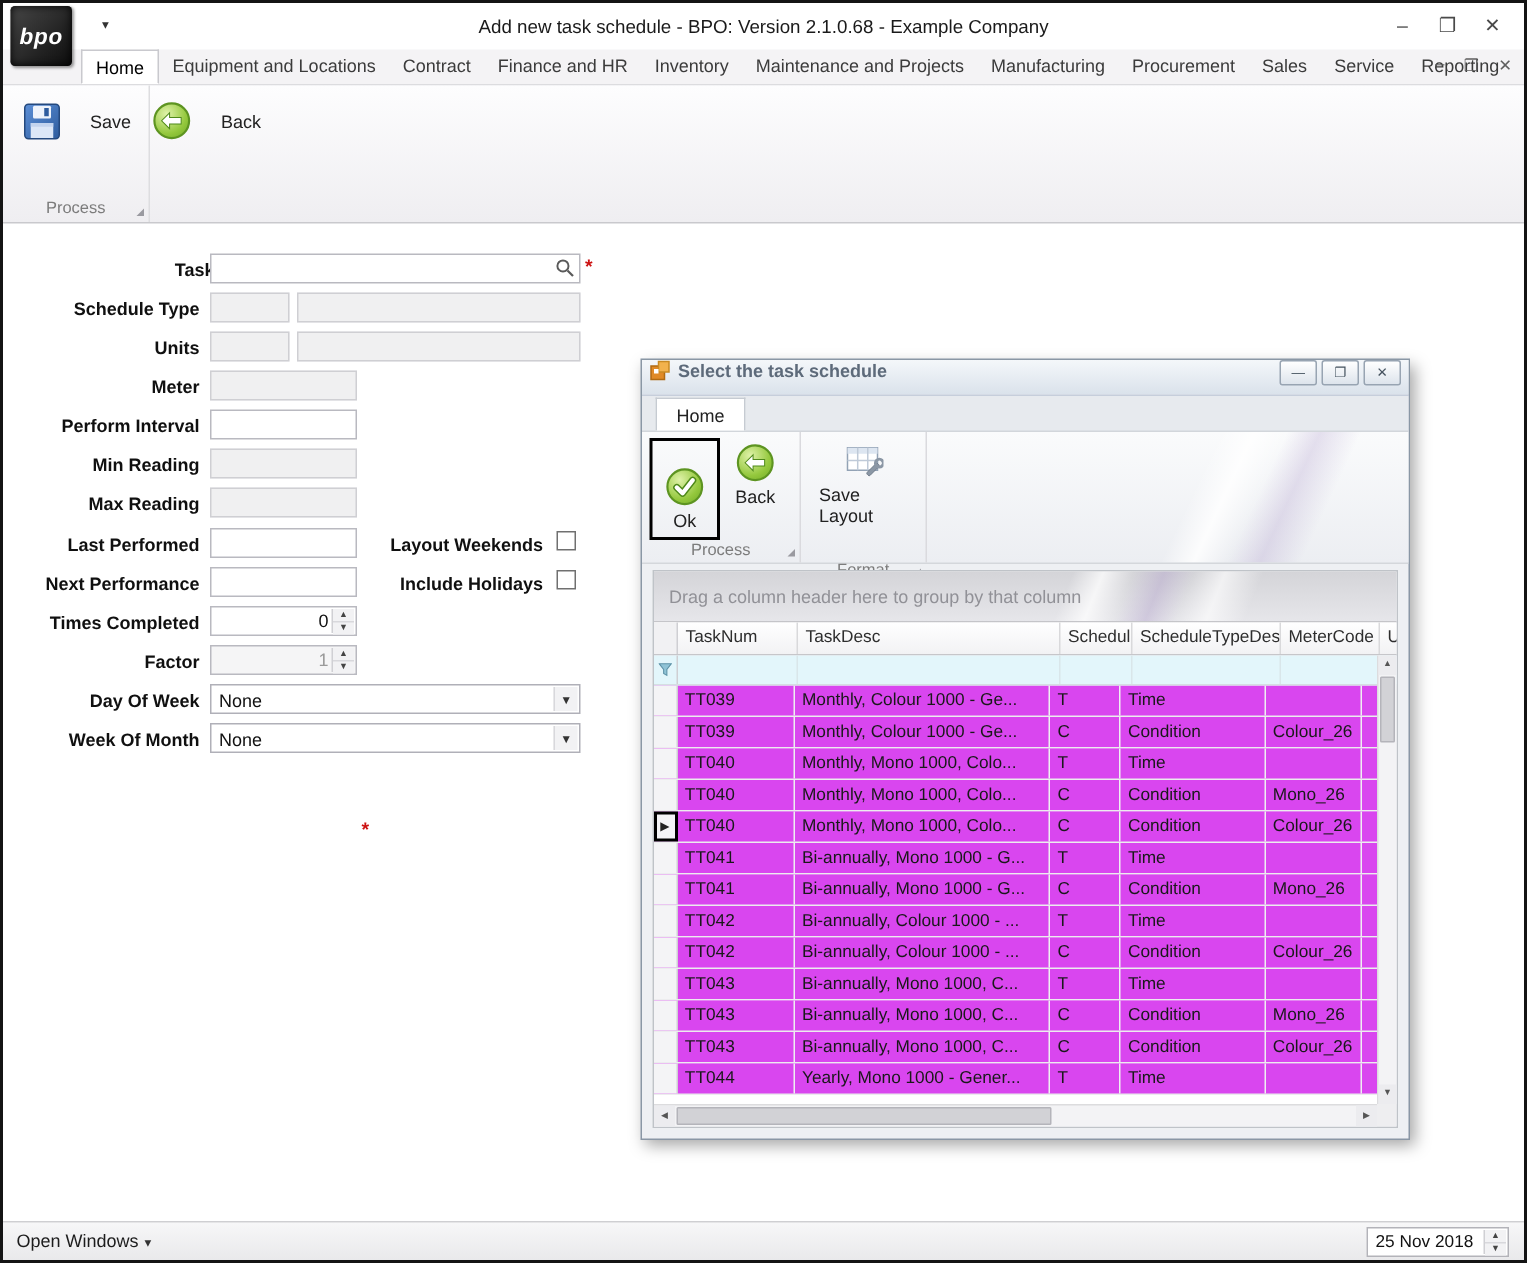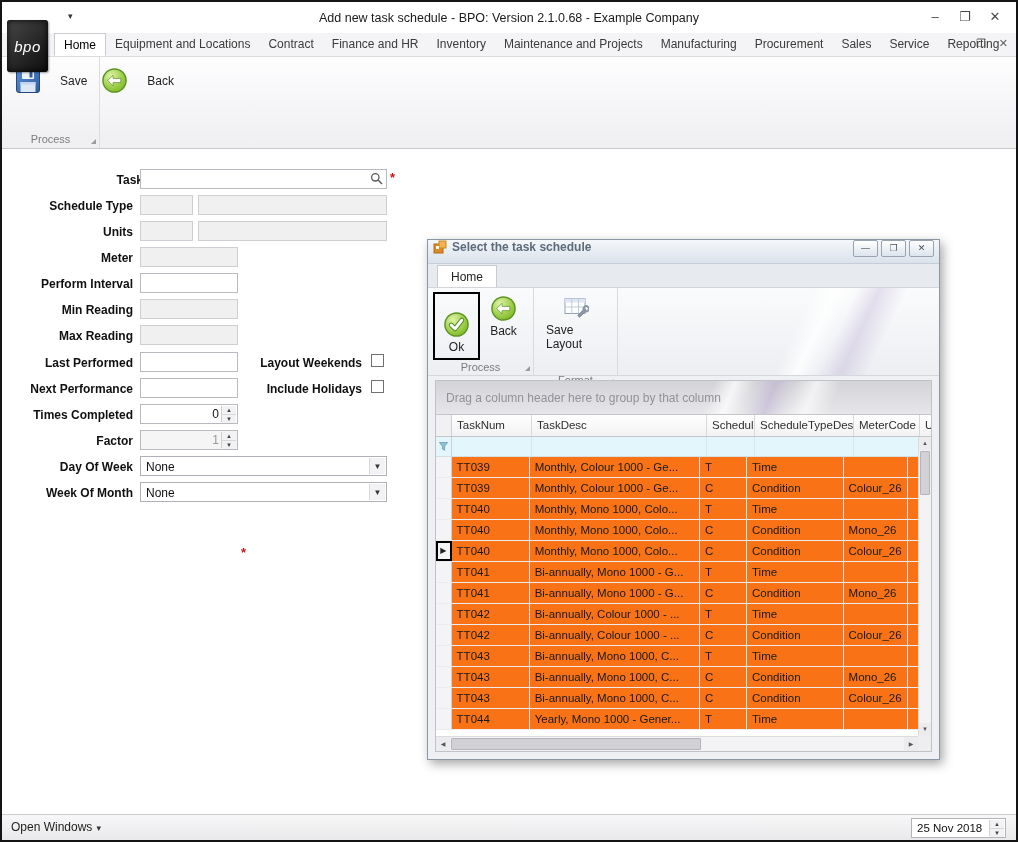--- a/index.html
+++ b/index.html
@@ -7,24 +7,24 @@
   body {
     width:1018px; height:842px; position:relative; overflow:hidden;
     font-family:"Liberation Sans", sans-serif; background:#fff;
     -webkit-font-smoothing:antialiased;
   }
   .window { position:absolute; inset:0; border:2px solid #141414; background:#fff; }
 
   
   .titlebar { position:absolute; top:0; left:0; right:0; height:31px; background:#fff; }
   .logo {
-    position:absolute; top:18px; left:5px; width:41px; height:52px; z-index:30;
+    position:absolute; top:2px; left:5px; width:41px; height:40px; z-index:30;
     background:linear-gradient(135deg,#474747,#0d0d0d); color:#fff; border-radius:3px;
     display:flex; align-items:center; justify-content:center;
-    font-weight:normal; font-style:italic; font-size:15px; letter-spacing:.5px;
+    font-weight:bold; font-style:italic; font-size:15px; letter-spacing:.5px;
     box-shadow:inset 0 0 6px #000, 1px 1px 2px rgba(0,0,0,.4);
   }
   .qat-arrow { position:absolute; left:66px; top:9px; font-size:9px; color:#333; cursor:default; }
   .title-text { position:absolute; left:120px; right:120px; top:9px; text-align:center; font-size:12.5px; color:#1a1a1a;
     white-space:nowrap; overflow:hidden; }
   .win-controls { position:absolute; right:6px; top:4px; display:flex; }
   .wbtn { width:30px; height:22px; text-align:center; line-height:22px; color:#4a4a4a; font-size:13px; }
 
   
   .ribbon-tabrow { position:absolute; top:31px; left:0; right:0; height:24px;
@@ -102,21 +102,21 @@
     font-size:12px; color:#919197; }
   .hdr-row { position:absolute; top:34px; left:0; right:0; height:22px; display:flex;
     background:linear-gradient(#ffffff,#f2f2f4); border-bottom:1px solid #c6c6ca; }
   .gh { border-right:1px solid #d9d9db; padding:4px 5px 0; font-size:11.5px; color:#2e2e2e; white-space:nowrap; overflow:hidden; }
   .hdr-ind { width:16px; background:#f1f1f3; border-right:1px solid #cfcfd3; }
   .filter-row { position:absolute; top:56px; left:0; right:0; height:20px; display:flex;
     background:#e3f6fb; border-bottom:1px solid #d4dfe2; }
   .fcell { border-right:1px solid #d9e6ea; }
   .f-ind { width:16px; display:flex; align-items:center; justify-content:center; border-right:1px solid #cfcfd3; }
   .grid-body { position:absolute; top:76px; left:0; right:13px; bottom:15px; overflow:hidden; }
-  .grow { height:21px; display:flex; border-bottom:1px solid #ececee; background:#f97316; }
+  .grow { height:21px; display:flex; border-bottom:1px solid #ececee; background:#d946ef; }
   .gcell { border-right:1px solid #efeff1; padding:4px 5px 0; font-size:11.5px; color:#191919;
     white-space:nowrap; overflow:hidden; }
   .gcell.ind { width:16px; background:#f4f4f6; border-right:1px solid #cfcfd3; padding:0; text-align:center;
     font-size:8px; line-height:20px; color:#222; }
   .gcell.ind.focused { outline:2px solid #000; outline-offset:-2px; }
   .c0 { width:80px; } .c1 { width:175px; } .c2 { width:48px; } .c3 { width:99px; } .c4 { width:66px; } .c5 { flex:1; border-right:none; }
 
   .vscroll { position:absolute; top:56px; right:0; bottom:15px; width:13px; background:#f3f3f5; border-left:1px solid #dcdcde; }
   .vscroll .arr { position:absolute; left:0; right:0; height:13px; font-size:6px; text-align:center; line-height:13px; color:#555; background:#ececef; }
   .vscroll .arr.up { top:0; } .vscroll .arr.dn { bottom:0; }

